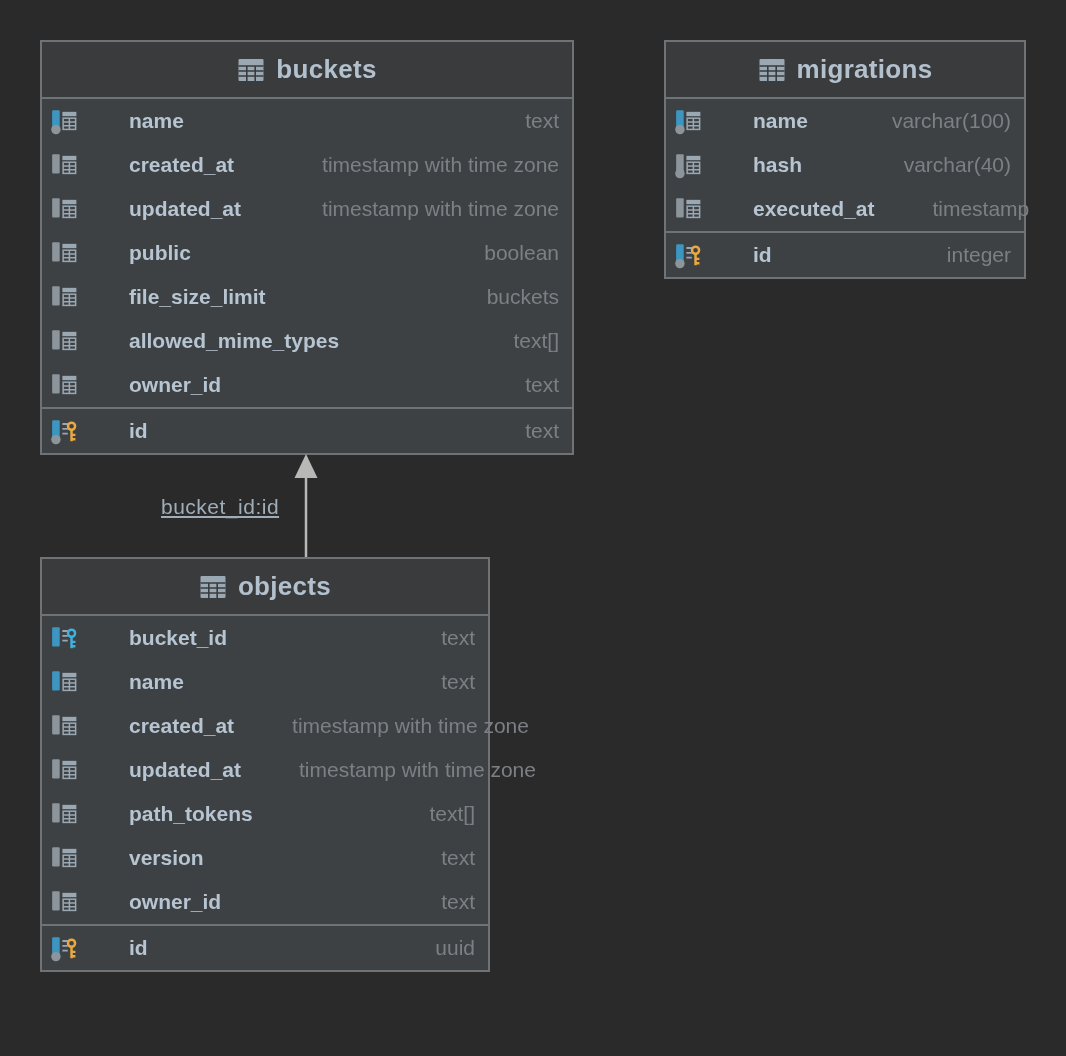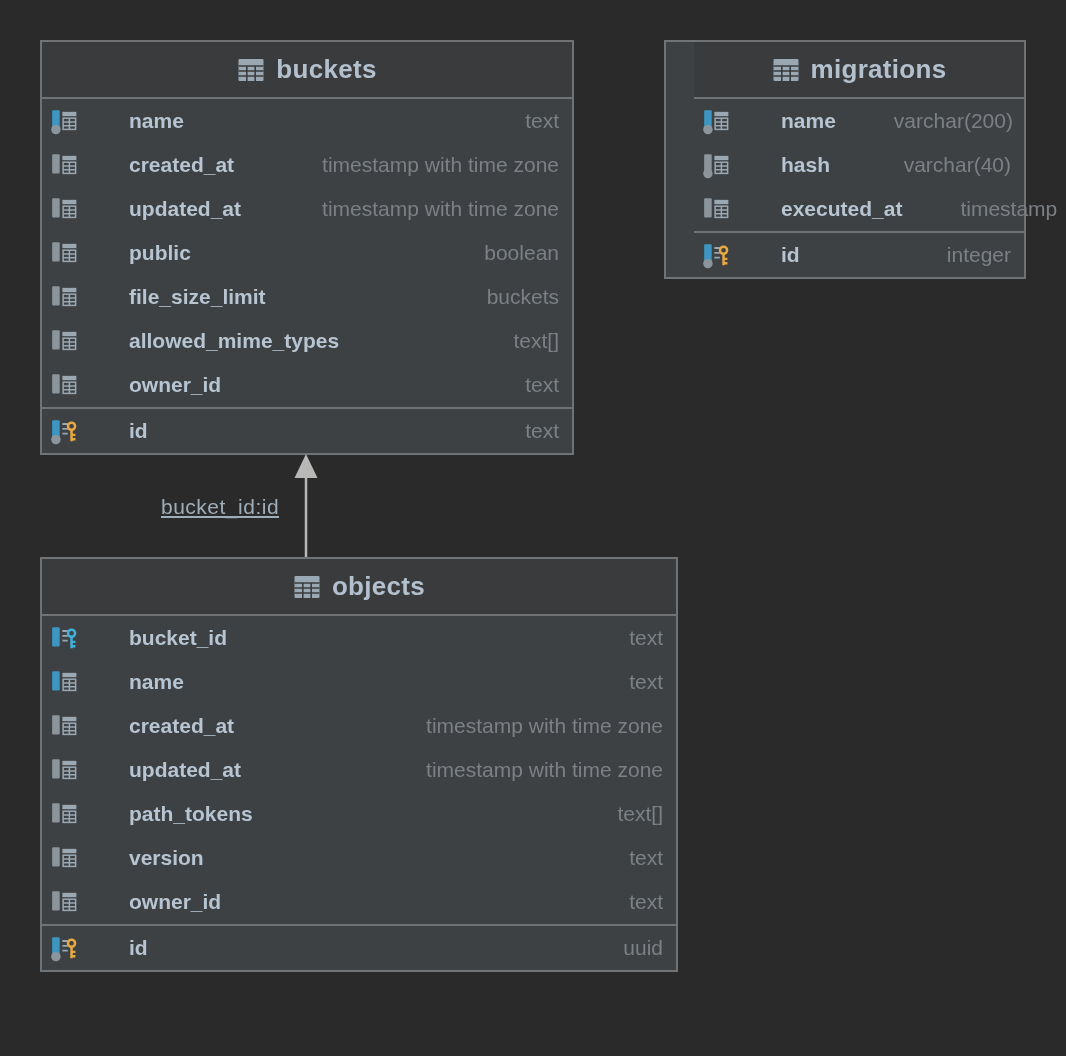--- a/index.html
+++ b/index.html
@@ -11,22 +11,22 @@
   }
   .canvas { position: relative; width: 1066px; height: 1056px; background: var(--canvas-bg); }
 
   .db-table {
     position: absolute;
     background: var(--table-body-bg);
     border: 2px solid var(--border);
     box-sizing: border-box;
   }
   #t-buckets    { left: 40px;  top: 40px;  width: 534px; text-align: center; }
-  #t-migrations { left: 664px; top: 40px;  width: 362px; padding-left: 28px; }
-  #t-objects    { left: 40px;  top: 557px; width: 638px; }
+  #t-migrations { left: 664px; top: 40px;  width: 362px; }
+  #t-objects    { left: 40px;  top: 557px; width: 450px; }
 
   .tbl-header {
     height: 55px;
     background: var(--table-header-bg);
     border-bottom: 2px solid var(--border);
     display: flex; align-items: center; justify-content: center;
     gap: 11px;
   }
   .tbl-icon { display: flex; align-items: center; }
   .tbl-title {
@@ -210,21 +210,21 @@
           <span class="col-icon">
             <svg width="28" height="28" viewBox="0 0 26 26">
               <rect x="2" y="3" width="7" height="18" rx="1" fill="#3d96c1"></rect>
               <circle cx="5.5" cy="21" r="4.4" fill="#8b959b"></circle>
               <rect x="11.5" y="4.5" width="13" height="4" fill="#9aa8b4"></rect>
           <rect x="12.2" y="10.4" width="11.6" height="10.4" fill="none" stroke="#9aa8b4" stroke-width="1.4"></rect>
           <path d="M12.2 13.9 H23.8 M12.2 17.4 H23.8 M18 10.4 V20.8" stroke="#9aa8b4" stroke-width="1.4" fill="none"></path>
             </svg>
           </span>
           <span class="col-name">name</span>
-          <span class="col-type">varchar(200)</span>
+          <span class="col-type">varchar(100)</span>
         </div>
         <div class="row">
           <span class="col-icon">
             <svg width="28" height="28" viewBox="0 0 26 26">
               <rect x="2" y="3" width="7" height="18" rx="1" fill="#8b959b"></rect>
               <circle cx="5.5" cy="21" r="4.4" fill="#8b959b"></circle>
               <rect x="11.5" y="4.5" width="13" height="4" fill="#9aa8b4"></rect>
           <rect x="12.2" y="10.4" width="11.6" height="10.4" fill="none" stroke="#9aa8b4" stroke-width="1.4"></rect>
           <path d="M12.2 13.9 H23.8 M12.2 17.4 H23.8 M18 10.4 V20.8" stroke="#9aa8b4" stroke-width="1.4" fill="none"></path>
             </svg>

